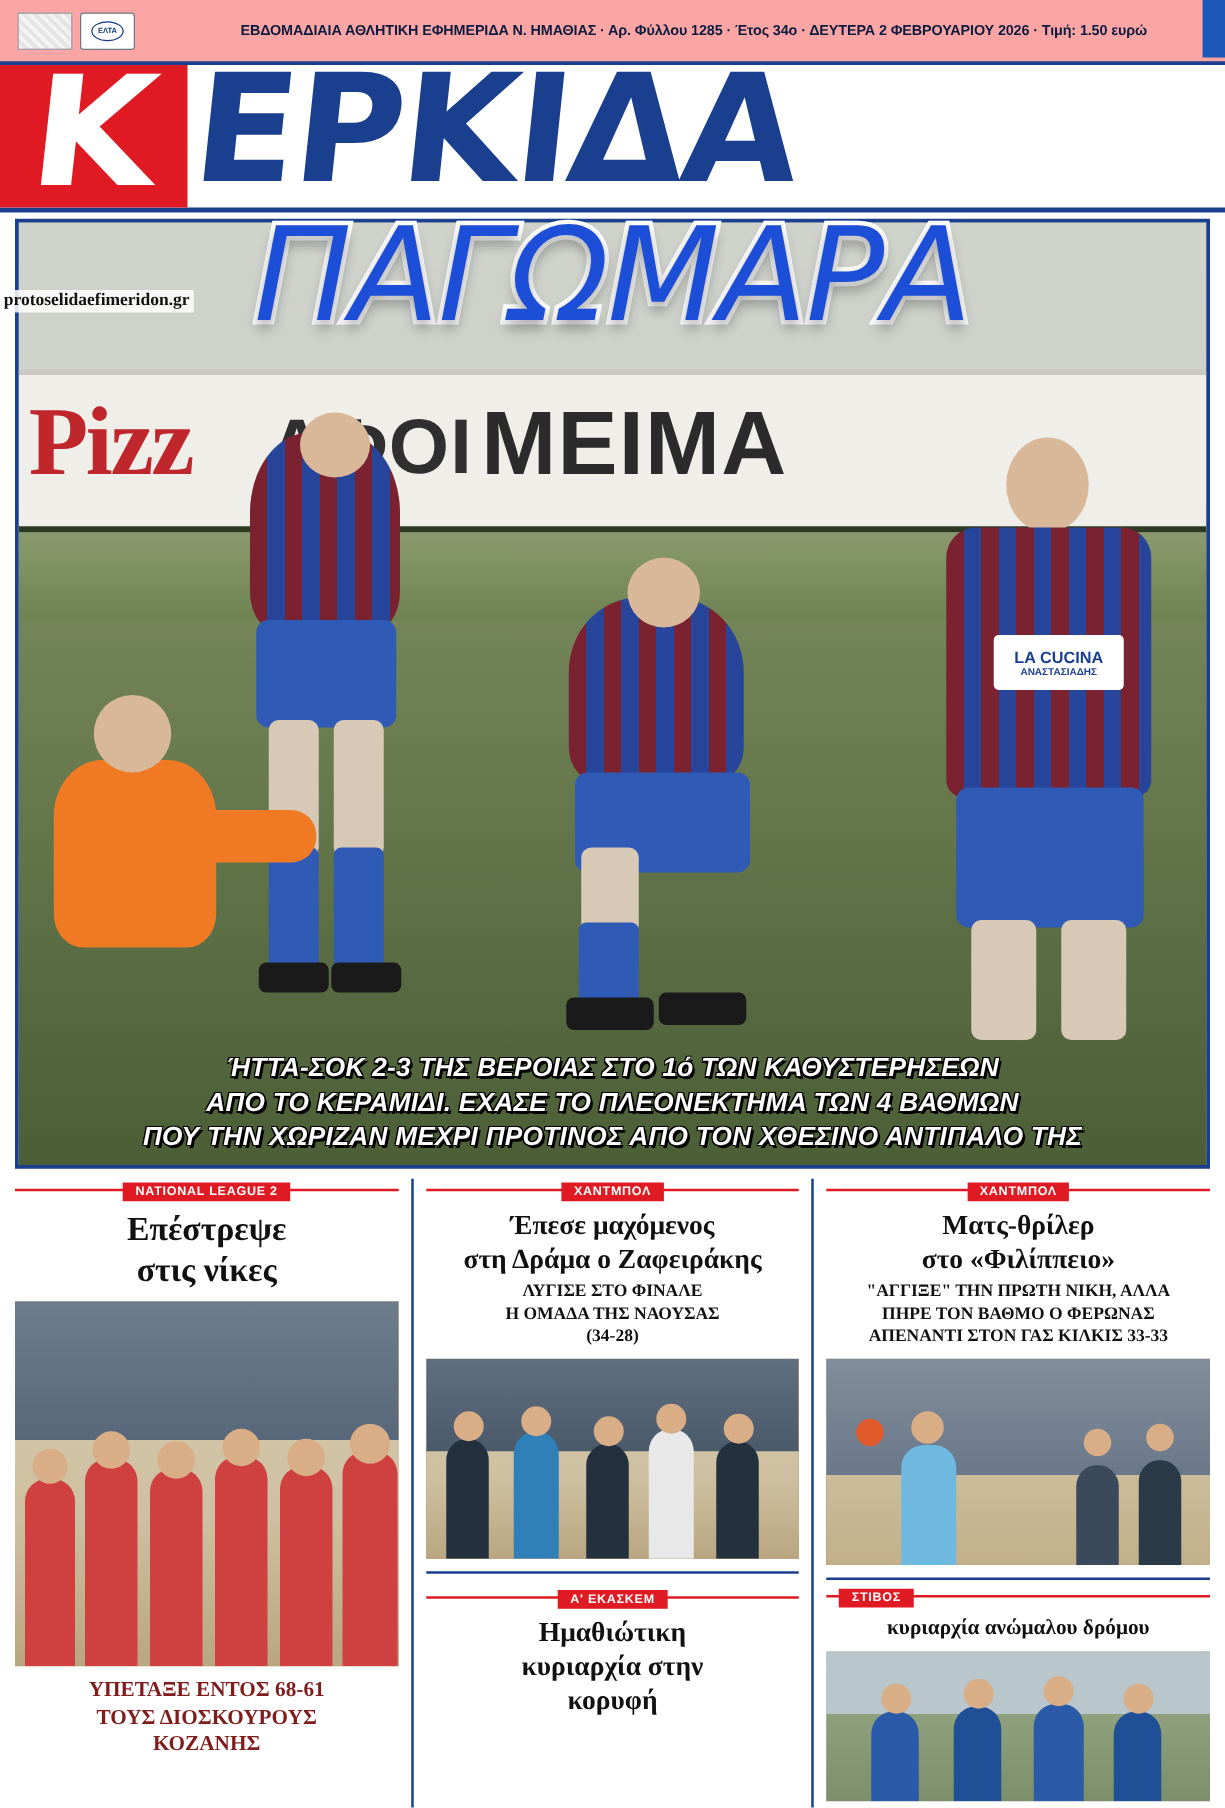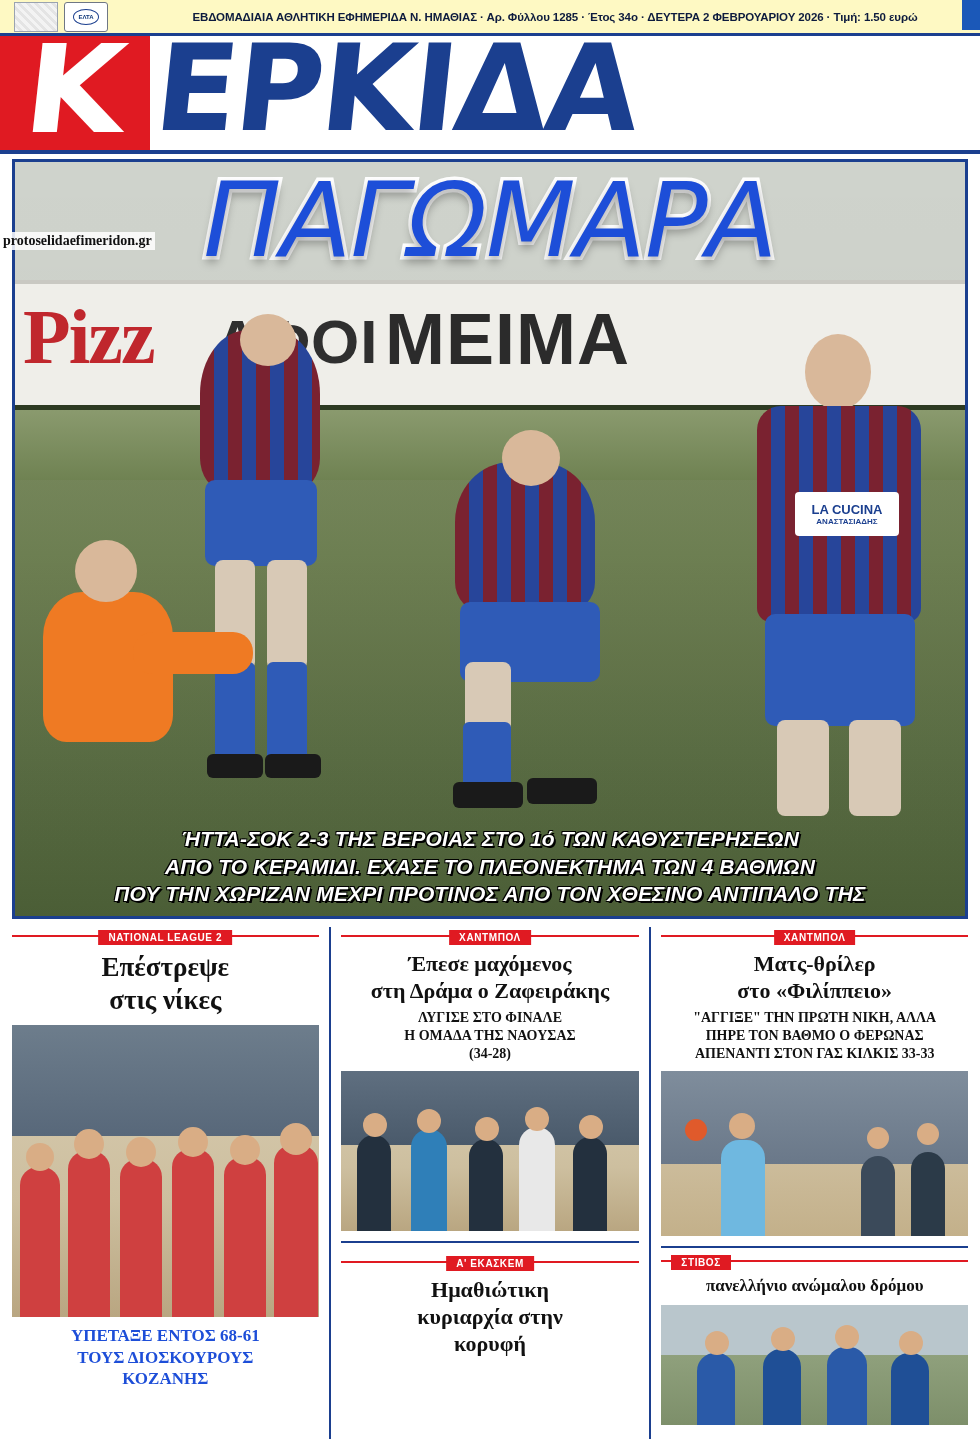--- a/index.html
+++ b/index.html
@@ -8,22 +8,22 @@
     width: 980px;
     height: 1446px;
     background: #ffffff;
     font-family: "Liberation Sans", sans-serif;
     overflow: hidden;
     position: relative;
   }
 
   
   .topstrip {
-    height: 36px;
-    background: #fef9c3;
+    height: 52px;
+    background: #fca5a5;
     display: flex;
     align-items: center;
     border-bottom: 3px solid #1b3f8f;
     position: relative;
   }
   .stamps {
     display: flex;
     align-items: center;
     gap: 6px;
     padding-left: 14px;
@@ -309,21 +309,21 @@
   .sil {
     position:absolute; bottom:0; background:#cf4040; border-radius: 18px 18px 0 0;
   }
   .sil.head { bottom:auto; border-radius:50%; background:#d9ad85; }
 
   .caption {
     text-align: center;
     font-family: "Liberation Serif", serif;
     font-weight: bold;
     font-size: 17px;
-    color: #1d4ed8;
+    color: #7f1d1d;
     line-height: 1.28;
     margin-top: 8px;
   }
 
   .divider-h {
     border-top: 2px solid #1b3f8f;
     margin: 10px 0 0 0;
   }
 </style>
 </head>
@@ -506,21 +506,21 @@
       <div class="sil head" style="left:256px; top:52px; width:22px; height:22px;"></div>
     </div>
 
     <div class="divider-h"></div>
 
     <div class="kicker left-label" style="margin-top:4px;">
       <div class="line"></div>
       <div class="label">ΣΤΙΒΟΣ</div>
     </div>
     <div class="headline" style="font-size:17px;">
-      <div>πανελλήνιο ανώμαλου δρόμου</div>
+      <div>κυριαρχία ανώμαλου δρόμου</div>
     </div>
     <div class="photo track">
       <div style="position:absolute; inset:0; background:linear-gradient(180deg,#b9c6cc 0%,#b9c6cc 42%,#8fa07c 42%,#7d8f6a 100%);"></div>
       <div class="sil" style="left:36px; width:38px; height:72px; background:#2a5aa8;"></div>
       <div class="sil head" style="left:44px; top:26px; width:24px; height:24px;"></div>
       <div class="sil" style="left:102px; width:38px; height:76px; background:#1f4f96;"></div>
       <div class="sil head" style="left:110px; top:22px; width:24px; height:24px;"></div>
       <div class="sil" style="left:166px; width:40px; height:78px; background:#2a5aa8;"></div>
       <div class="sil head" style="left:174px; top:20px; width:24px; height:24px;"></div>
       <div class="sil" style="left:230px; width:38px; height:72px; background:#1f4f96;"></div>

